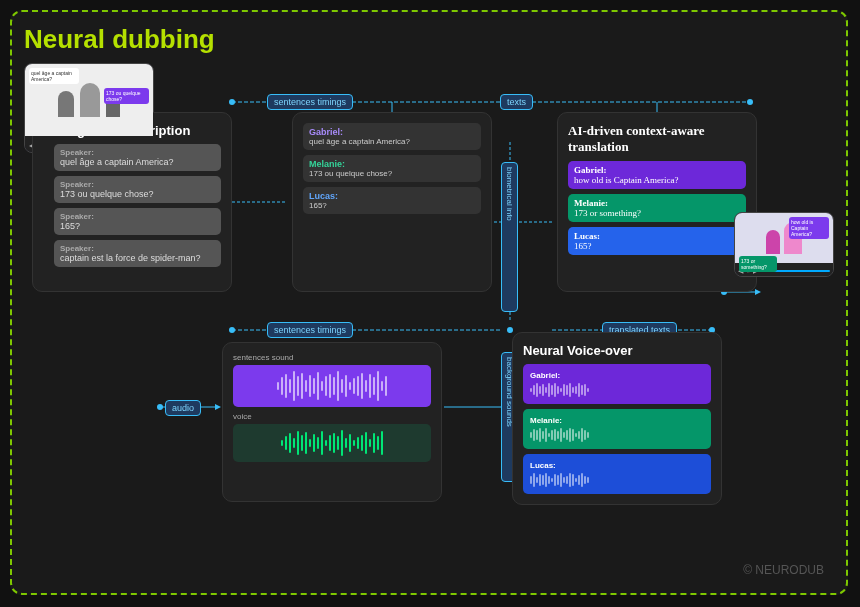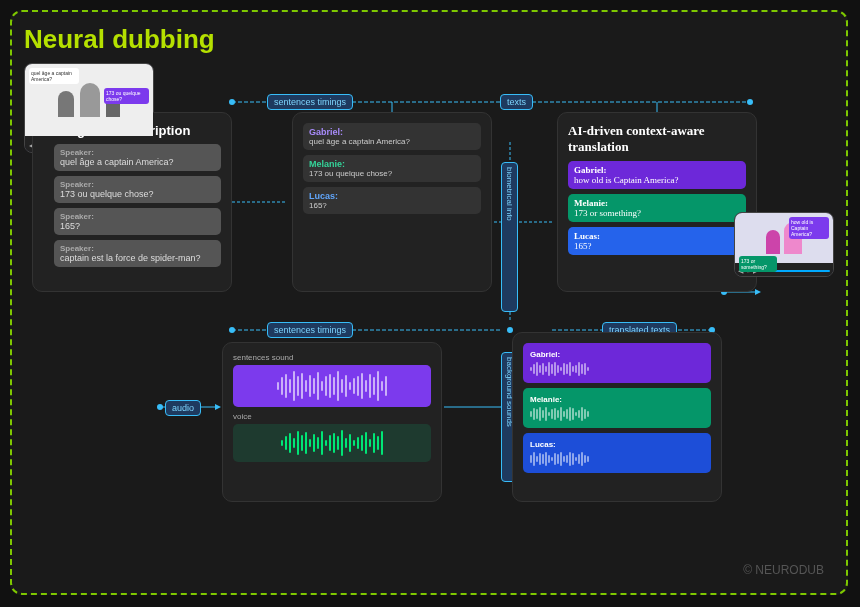--- a/index.html
+++ b/index.html
@@ -548,20 +548,21 @@
       <div class="wave-bar-green" style="height:16px"></div>
       <div class="wave-bar-green" style="height:22px"></div>
       <div class="wave-bar-green" style="height:8px"></div>
       <div class="wave-bar-green" style="height:20px"></div>
       <div class="wave-bar-green" style="height:14px"></div>
       <div class="wave-bar-green" style="height:24px"></div>
     </div>
   </div>
 
   <div class="module mod-voiceover">
+    <div class="module-title">Neural Voice-over</div>
 
     <div class="vo-item-purple">
       <div class="vo-name">Gabriel:</div>
       <div class="vo-wave">
         <div class="vo-bar" style="height:4px"></div>
         <div class="vo-bar" style="height:10px"></div>
         <div class="vo-bar" style="height:14px"></div>
         <div class="vo-bar" style="height:8px"></div>
         <div class="vo-bar" style="height:12px"></div>
         <div class="vo-bar" style="height:6px"></div>

